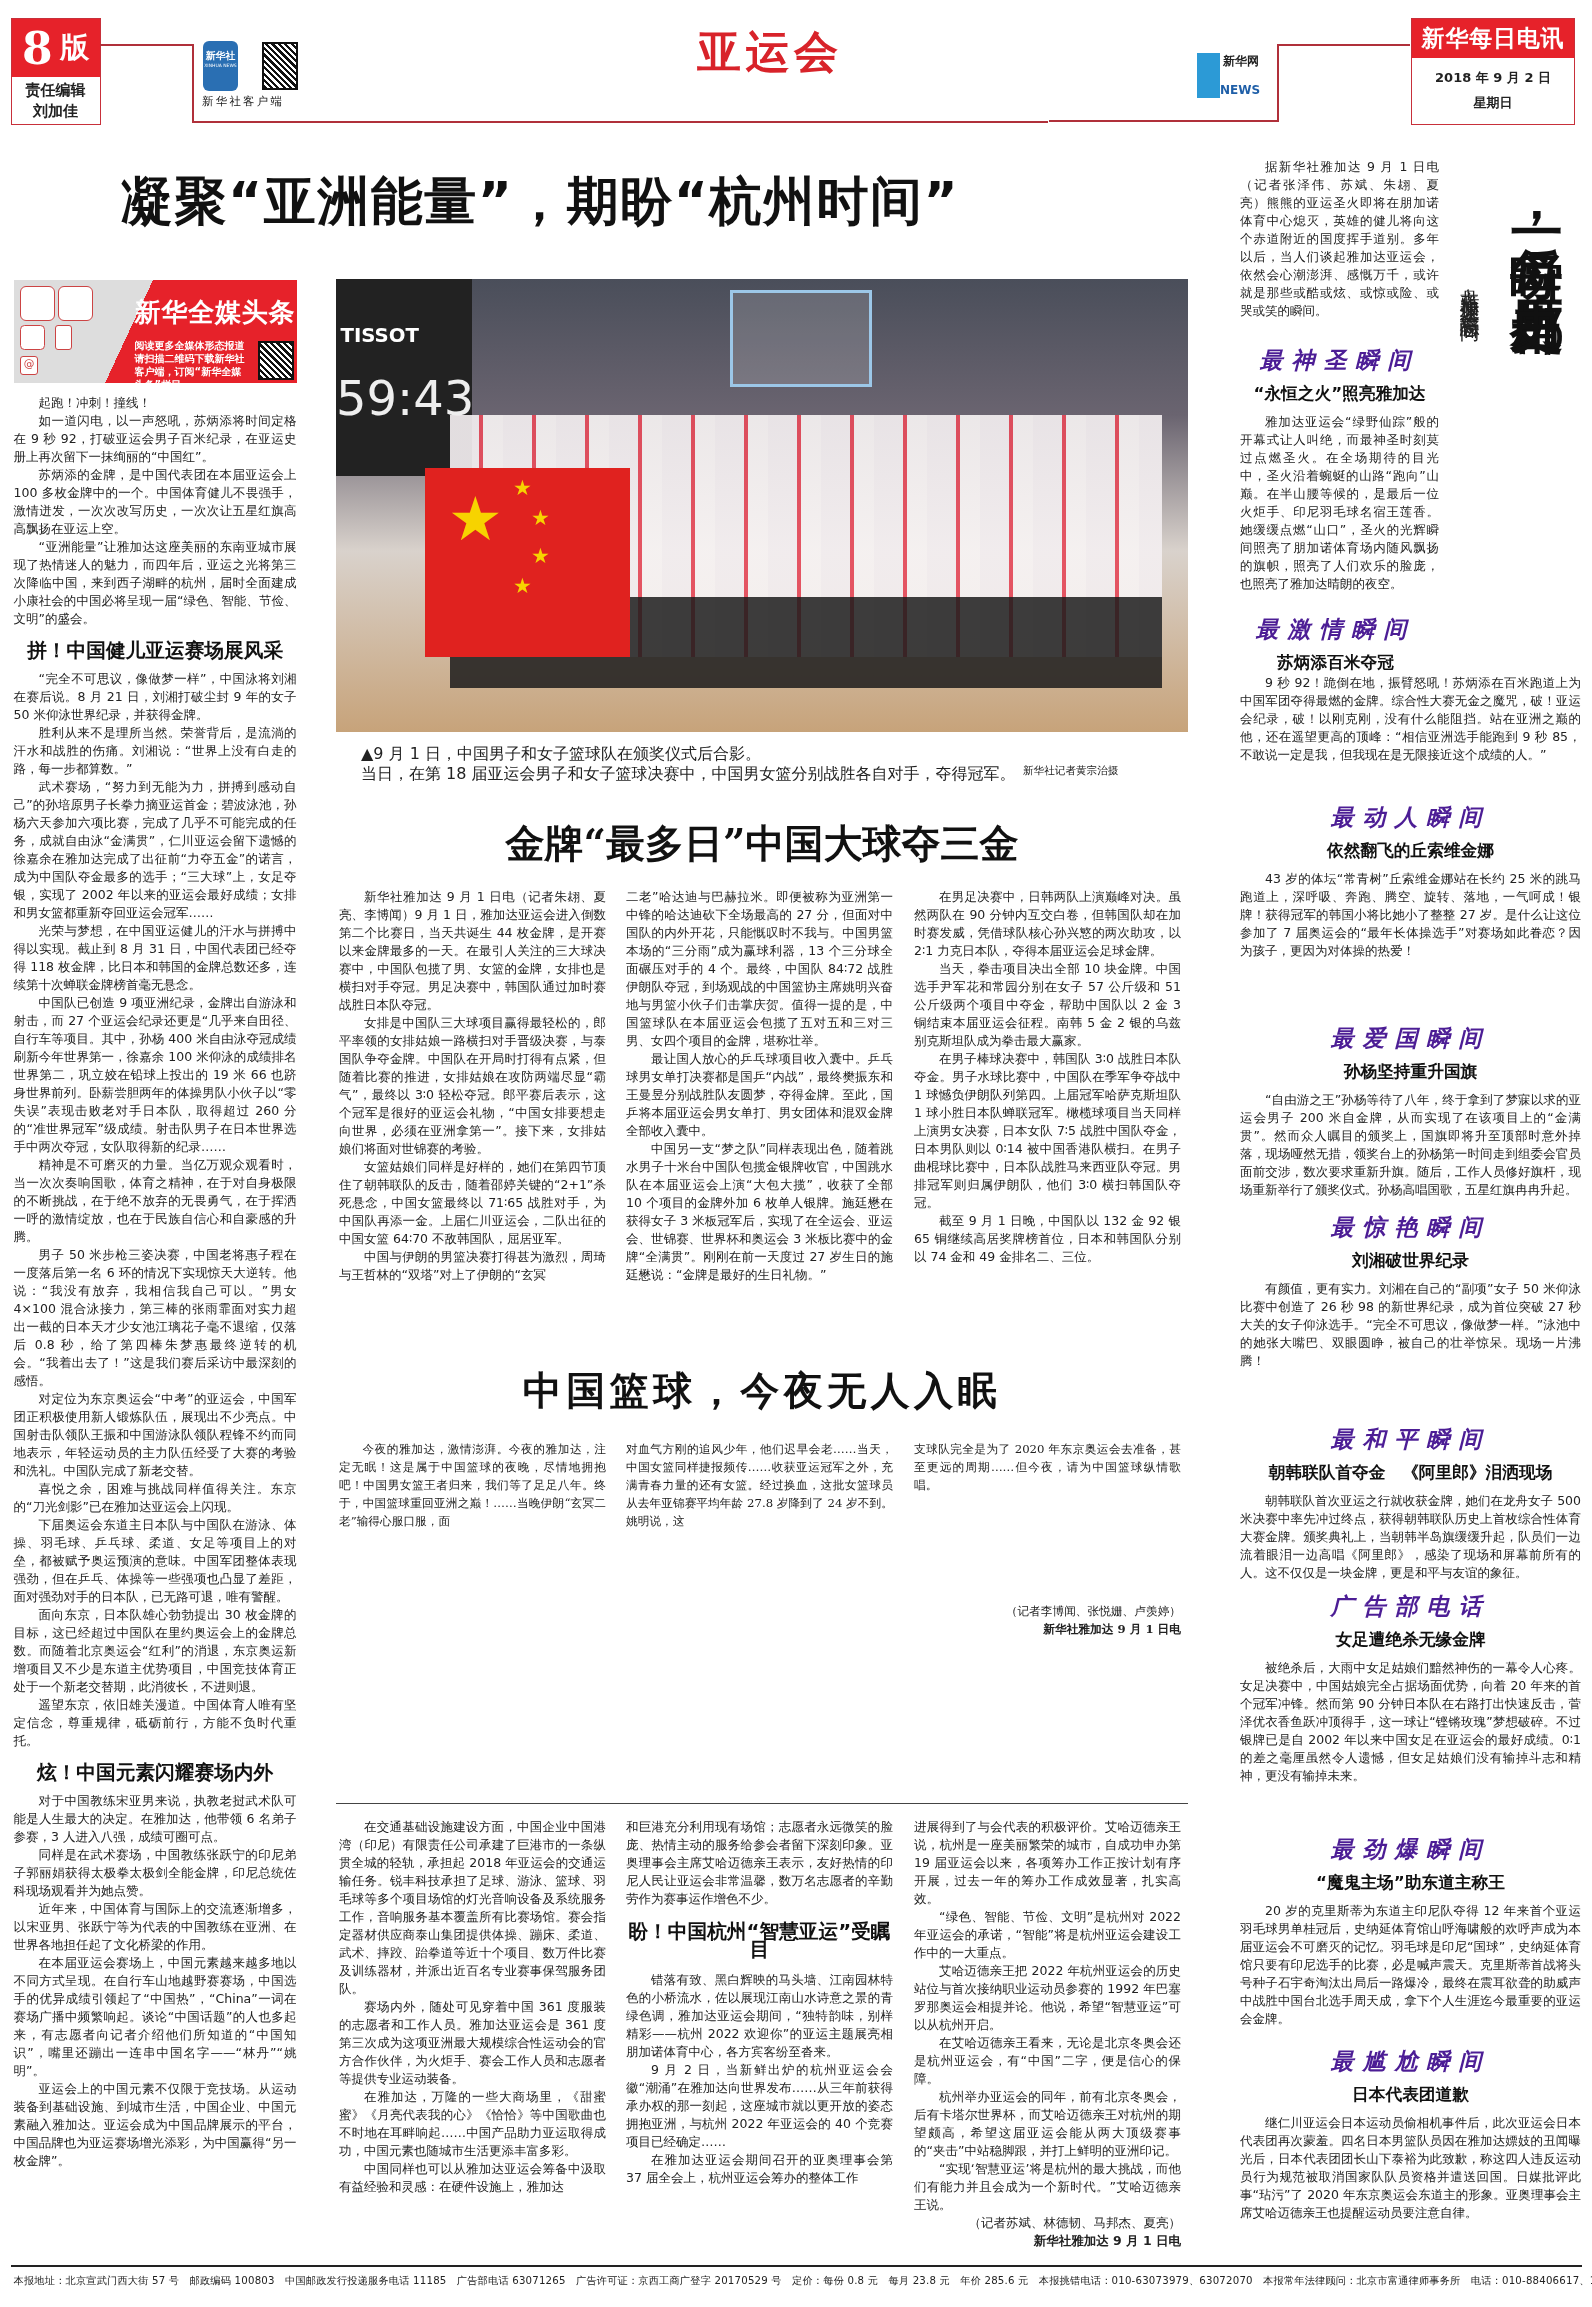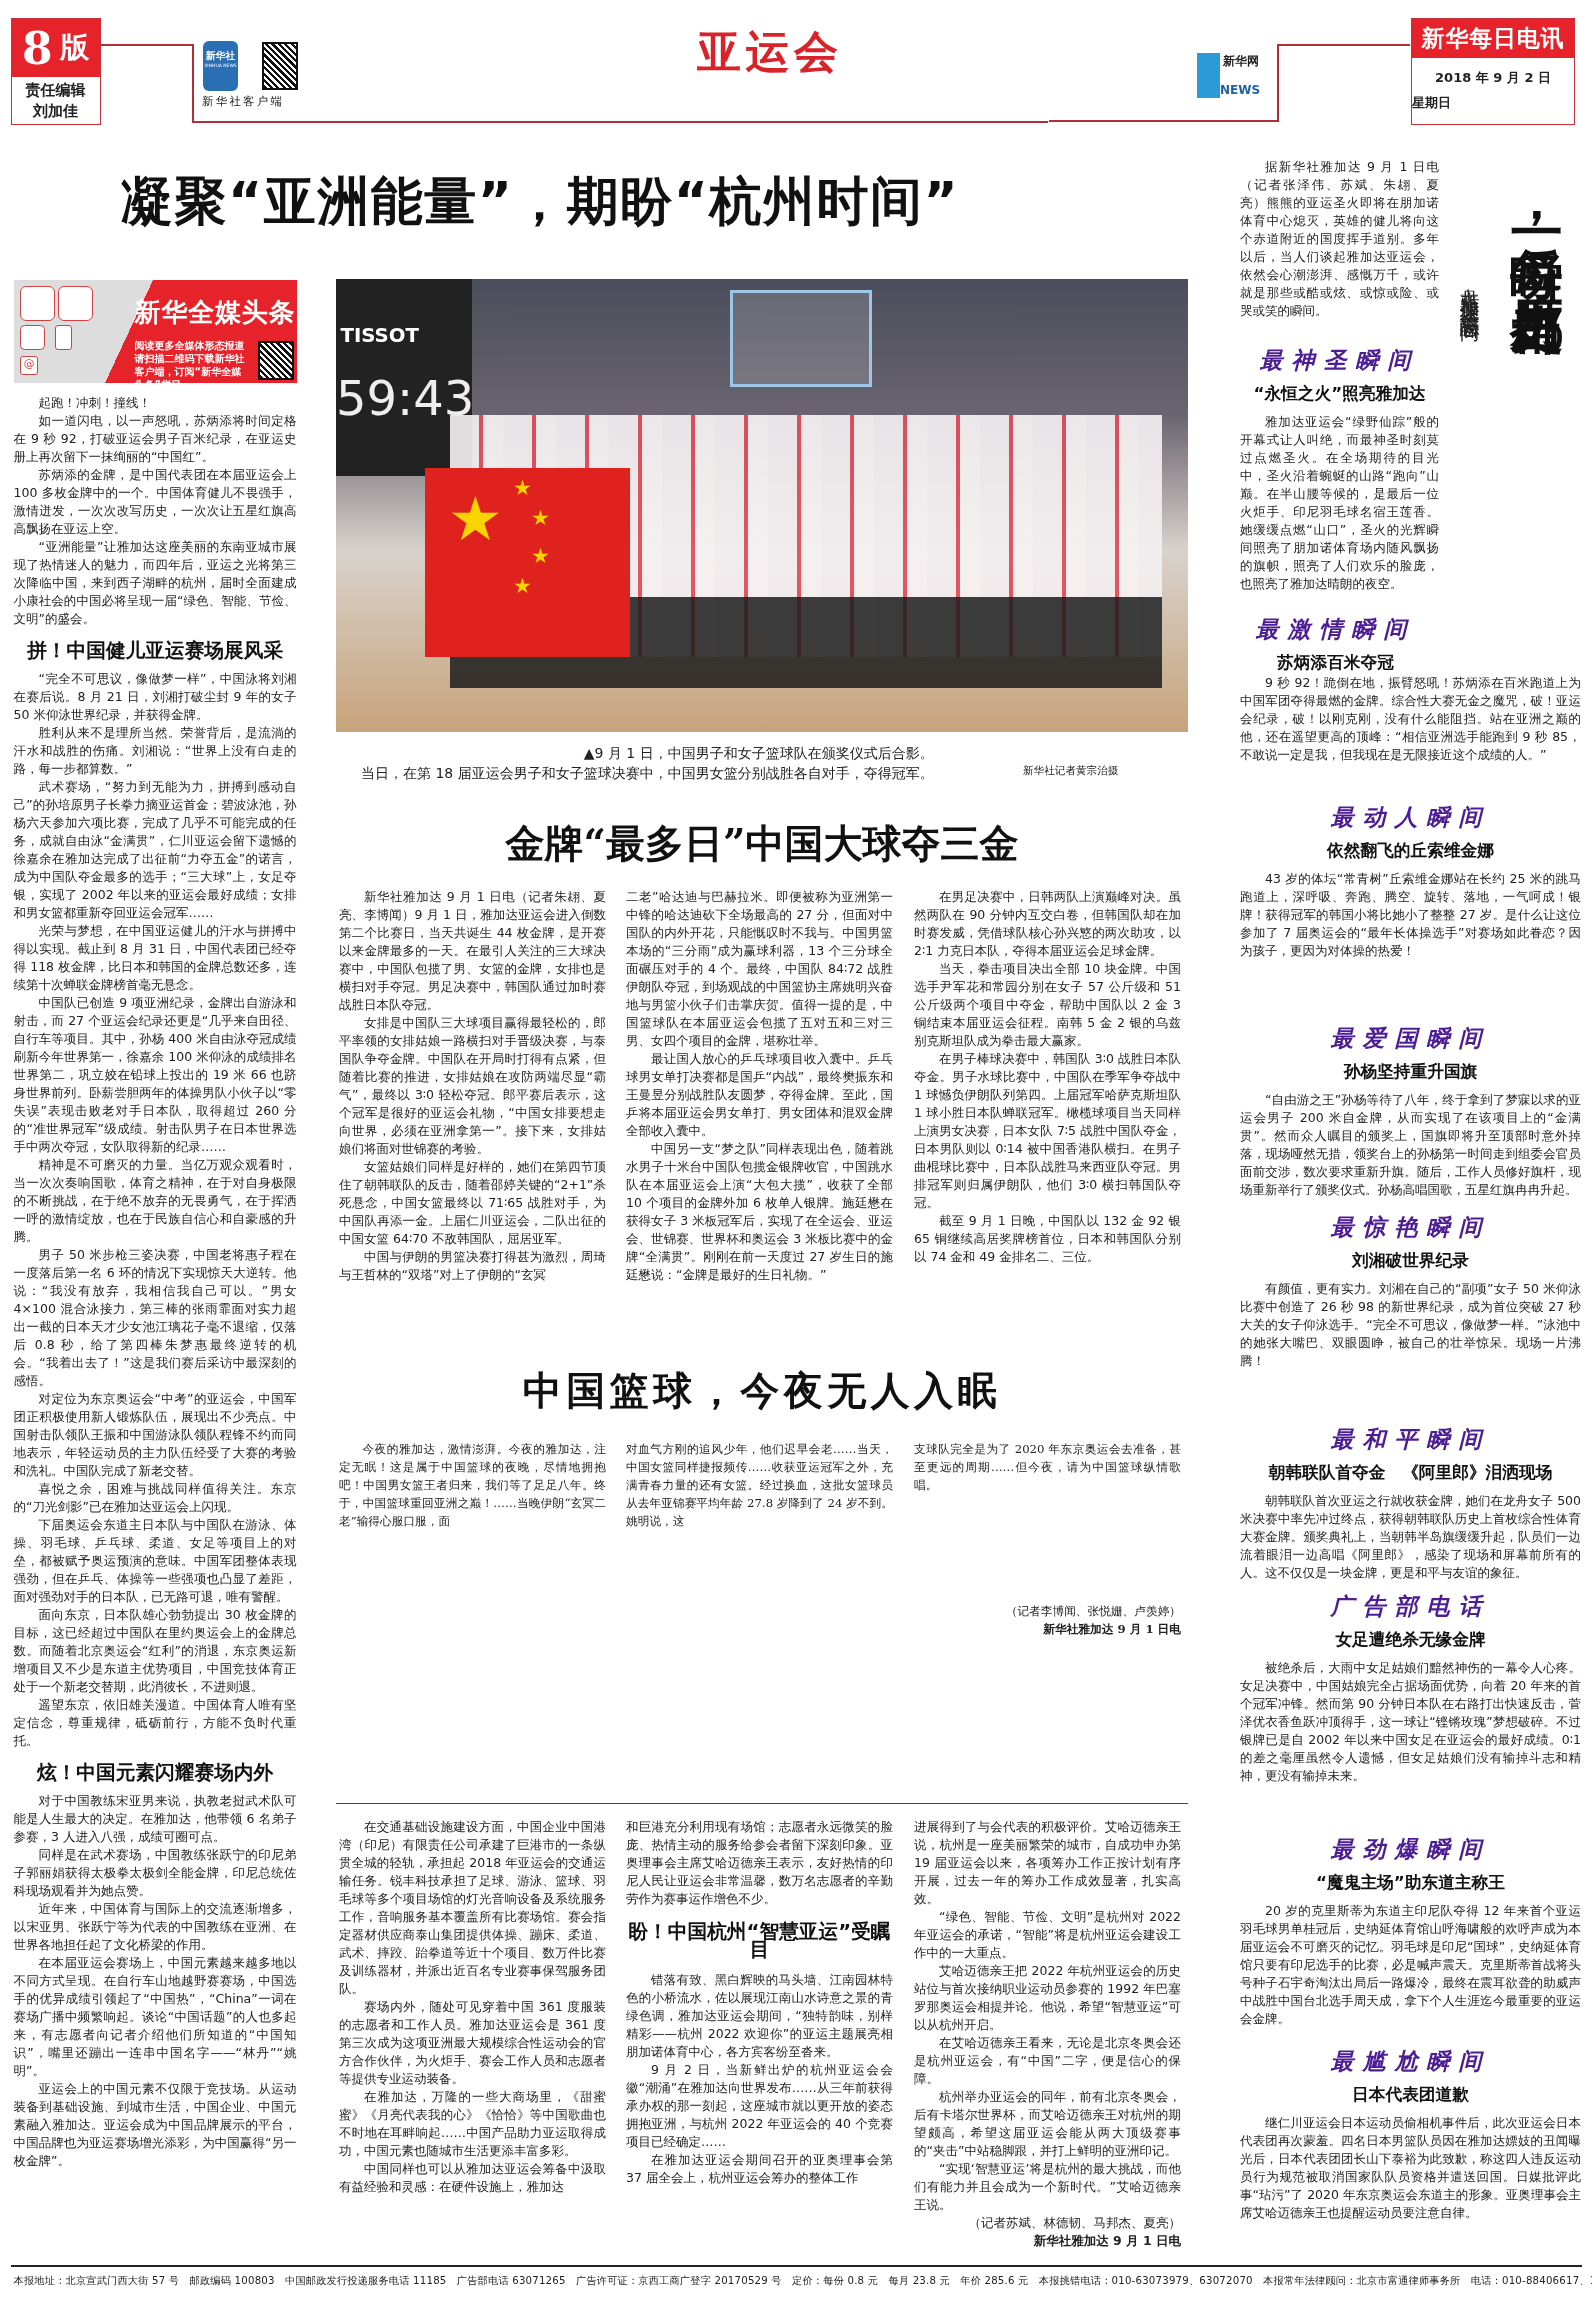--- a/index.html
+++ b/index.html
@@ -12,35 +12,35 @@
   .ban-red .ban{font-size:29px;}
   .editor{font-size:15px;text-align:center;line-height:21px;padding-top:3px;font-weight:bold;}
   .hline{height:1.5px;background:#b0303a;}
   .vline{width:1.5px;background:#b0303a;}
   .app-ico{left:152px;top:41px;width:35px;height:50px;background:#2a6fb3;border-radius:6px;color:#fff;font-size:8.3px;text-align:center;}
   .qr{background:repeating-linear-gradient(45deg,#111 0 2.3px,#fff 2.3px 4.5px),#111;border:2.3px solid #111;}
   .section-title{left:697px;top:23px;font-family:"DejaVu Serif",serif;font-weight:bold;color:#d8232a;font-size:44px;letter-spacing:4.5px;}
   .daily-box{left:1411px;top:18px;width:162px;height:105px;border:1.5px solid #c8303a;}
   .daily-red{background:#e6222a;height:39px;color:#fff;font-family:"DejaVu Serif",serif;font-weight:bold;font-size:23px;display:flex;align-items:center;justify-content:center;letter-spacing:0.8px;}
   .daily-date{font-size:13px;text-align:center;margin-top:10.6px;font-weight:bold;}
-  .daily-day{font-size:13px;text-align:left;margin-top:7.6px;font-weight:bold;}
+  .daily-day{font-size:13px;text-align:center;margin-top:7.6px;font-weight:bold;}
   .news-logo{left:1249px;top:55px;width:83px;height:47px;}
   
   .headline{left:121px;top:167px;font-family:"DejaVu Sans",sans-serif;font-weight:bold;font-size:52px;letter-spacing:1.5px;color:#111;}
   
   .col{font-size:12.5px;line-height:18px;text-align:justify;color:#222;}
   .col p{margin:0;text-indent:2em;}
   .subhead{font-weight:bold;font-size:19.7px;color:#111;text-align:center;}
   .promo{left:13.6px;top:280px;width:283px;height:103px;background:linear-gradient(115deg,#ddd 0 42%,#e6222a 42% 100%);}
   .promo-title{left:121px;top:15px;color:#fff;font-weight:bold;font-size:26px;letter-spacing:0.8px;}
   .promo-text{left:121px;top:59px;width:114px;color:#fff;font-size:10px;line-height:13px;font-weight:bold;}
   .photo{left:336px;top:279px;width:852px;height:453px;background:linear-gradient(180deg,#4a4e5a 0%,#6a6470 30%,#d9d2cc 60%,#c7a37a 100%);overflow:hidden;}
   .flag{position:absolute;left:89px;top:189px;width:205px;height:189px;background:#e0221f;}
   .star{position:absolute;color:#f7d300;}
-  .caption{left:361px;top:744px;font-size:14px;line-height:19.7px;color:#222;text-align:right;}
+  .caption{left:361px;top:744px;font-size:16px;line-height:19.7px;color:#222;}
   .bigtitle{font-weight:bold;color:#111;text-align:center;}
   .vert{writing-mode:vertical-rl;text-orientation:upright;}
   .moment-label{font-family:"DejaVu Serif",serif;font-style:italic;font-weight:bold;color:#4c1d95;font-size:23px;letter-spacing:9px;text-align:center;}
   .moment-title{font-weight:bold;font-size:16.7px;color:#111;text-align:center;}
   .footer-line{left:10.6px;top:2265px;width:1571px;height:1.5px;background:#222;}
   .footer{left:13.6px;top:2274px;width:1568px;font-size:10.2px;color:#222;white-space:nowrap;letter-spacing:0.2px;}
   .divider{height:0.8px;background:#444;}
 </style>
 </head>
 <body>

